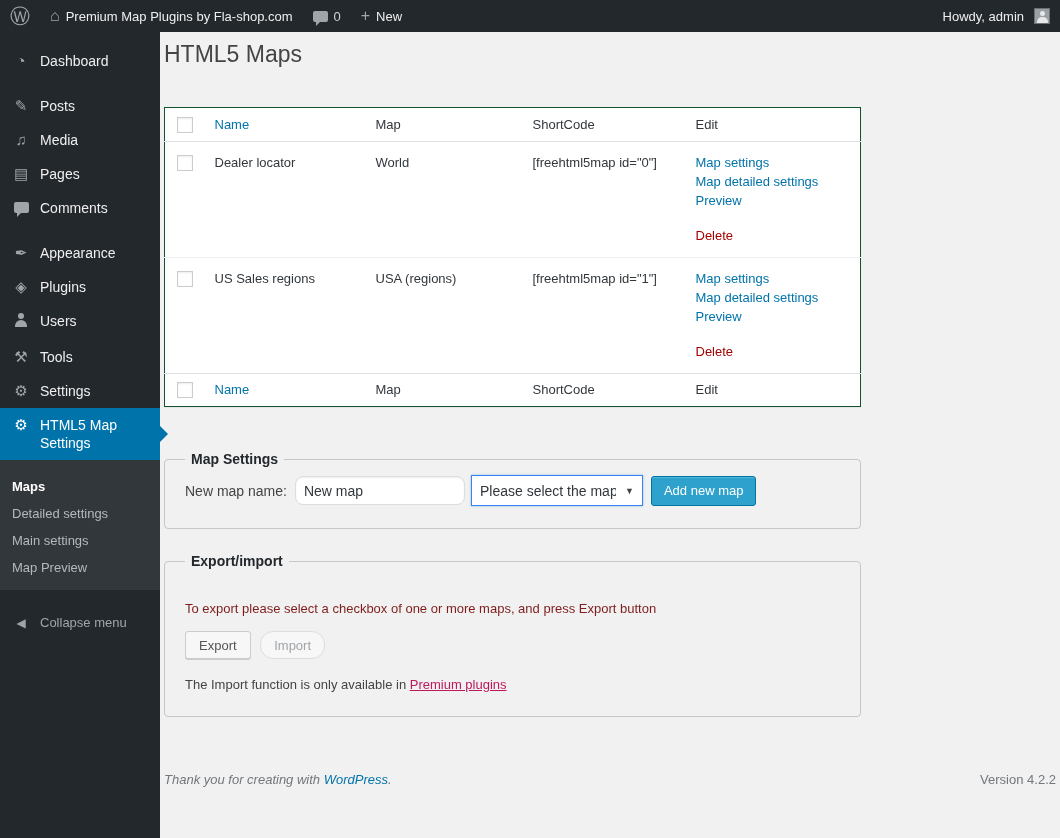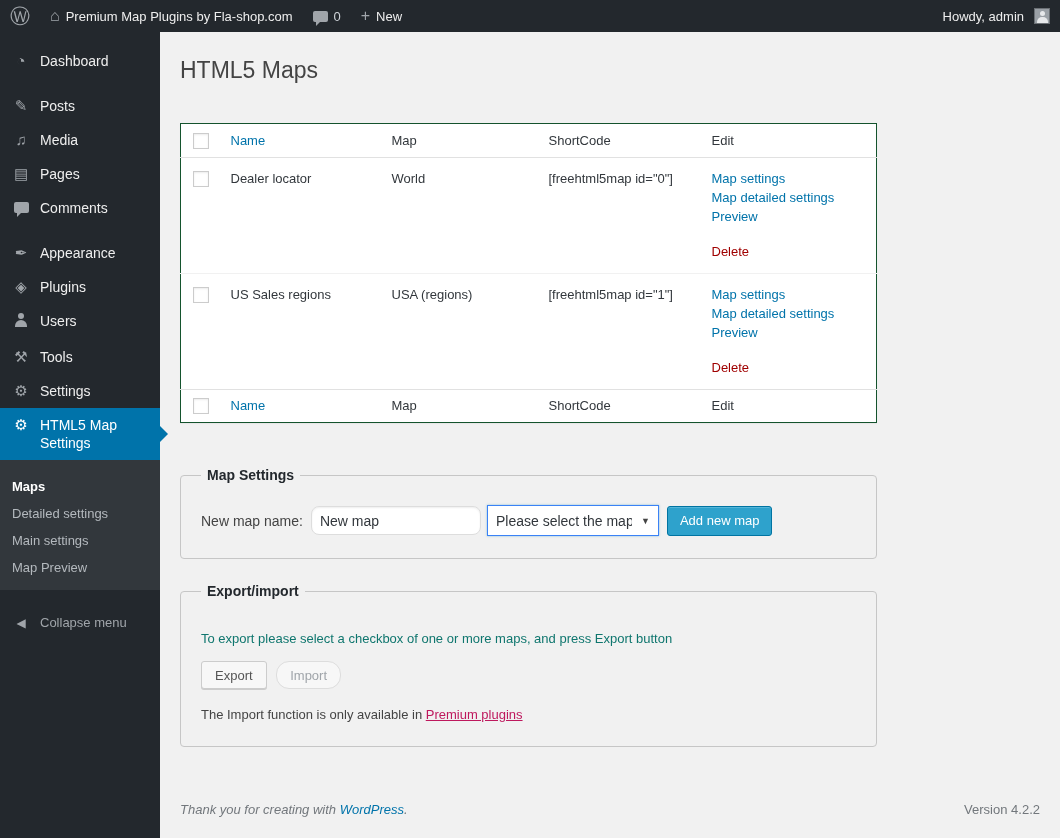--- a/index.html
+++ b/index.html
@@ -57,21 +57,21 @@
   .submenu { background: #32373c; padding: 13px 0 9px; }
   .submenu a { display: block; padding: 6px 12px; font-size: 13px; color: #b4b9be; text-decoration: none; }
   .submenu a.current { color: #fff; font-weight: bold; }
   .collapse { margin-top: 16px; }
   .collapse .menu-item { color: #a0a5aa; font-size: 13px; }
   .collapse .mi { font-size: 12px; }
 
   
   .content {
     position: absolute; top: 32px; left: 160px; right: 0; bottom: 0;
-    background: #f1f1f1; padding: 20px; font-size: 13px; color: #444; overflow: hidden;
+    background: #f1f1f1; padding: 4px; font-size: 13px; color: #444; overflow: hidden;
   }
   h1.page-title { margin: 0; padding: 3px 0 4px; font-size: 23px; font-weight: 400; color: #444; line-height: 30px; }
 
   
   .list-table {
     margin-top: 34px; width: 697px; border-collapse: collapse;
     background: #fff; border: 1px solid #14532d; box-shadow: 0 1px 1px rgba(0,0,0,.04);
   }
   .list-table th, .list-table td { text-align: left; font-size: 13px; font-weight: normal; color: #32373c; }
   .list-table thead th, .list-table tfoot th { padding: 8px 10px; vertical-align: middle; }
@@ -88,37 +88,37 @@
   .sort-link { color: #0073aa; text-decoration: none; }
   .cb { appearance: none; -webkit-appearance: none; width: 16px; height: 16px; margin: 0;
     border: 1px solid #ccc; background: #fff; box-shadow: inset 0 1px 2px rgba(0,0,0,.08); vertical-align: middle; }
   .edit-links a { display: block; color: #0073aa; text-decoration: none; line-height: 19px; }
   a.delete-link { display: inline-block; margin-top: 16px; color: #a00000; text-decoration: none; line-height: 19px; }
 
   
   fieldset { width: 697px; margin: 44px 0 0; border: 1px solid #c6c6c6; border-radius: 4px; padding: 8px 20px 22px; }
   fieldset.second { margin-top: 24px; }
   legend { font-size: 14px; font-weight: bold; color: #23282d; padding: 0 6px; }
-  .ms-row { display: flex; align-items: center; margin-top: 14px; }
+  .ms-row { display: flex; align-items: center; }
   .ms-label { font-size: 14px; color: #444; margin-right: 8px; }
   .text-input { width: 170px; height: 29px; border: 1px solid #ddd; border-radius: 8px; padding: 0 8px;
     font-size: 14px; color: #32373c; background: #fff; box-shadow: inset 0 1px 2px rgba(0,0,0,.07);
     font-family: "Liberation Sans", sans-serif; }
   .select-wrap { position: relative; margin-left: 6px; display: inline-block; }
   .select-wrap select {
     width: 172px; height: 31px; appearance: none; -webkit-appearance: none;
     border: 1px solid #3b82f6; box-shadow: 0 0 2px rgba(30,140,190,.5); border-radius: 0;
     background: #fff; font-size: 14px; color: #32373c; padding: 0 26px 0 8px;
     font-family: "Liberation Sans", sans-serif; }
   .select-arrow { position: absolute; right: 9px; top: 50%; transform: translateY(-50%);
     font-size: 9px; color: #444; pointer-events: none; }
   .btn-primary { margin-left: 8px; height: 30px; padding: 0 12px; background: #2ea2cc;
     border: 1px solid #0074a2; border-radius: 3px; color: #fff; font-size: 13px; cursor: pointer;
     box-shadow: inset 0 1px 0 rgba(120,200,230,.5); font-family: "Liberation Sans", sans-serif; }
-  .export-desc { margin: 24px 0 0; font-size: 13px; color: #0f766e; }
+  .export-desc { margin: 24px 0 0; font-size: 13px; color: #7f1d1d; }
   .export-buttons { margin-top: 15px; }
   .btn { height: 28px; padding: 0 13px; background: #f7f7f7; border: 1px solid #ccc; border-radius: 3px;
     color: #555; font-size: 13px; cursor: pointer; box-shadow: 0 1px 0 #ccc;
     font-family: "Liberation Sans", sans-serif; }
   .btn[disabled] { color: #a0a5aa; border-color: #ddd; box-shadow: none; cursor: default; }
   .btn + .btn { margin-left: 6px; border-radius: 13px; }
   .export-note { margin: 18px 0 2px; font-size: 13px; color: #444; }
   .export-note a { color: #be185d; text-decoration: underline; }
 
   

